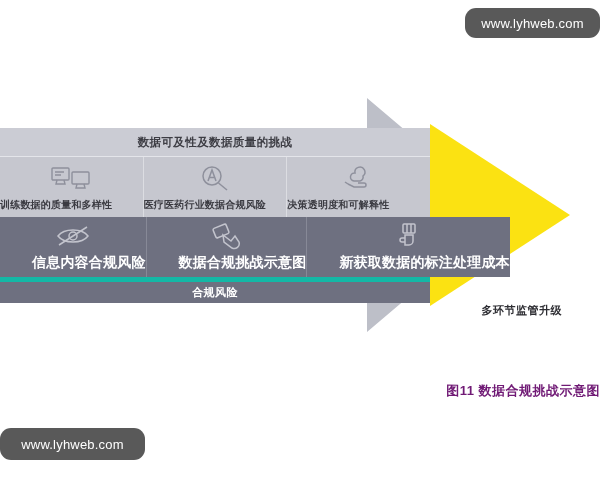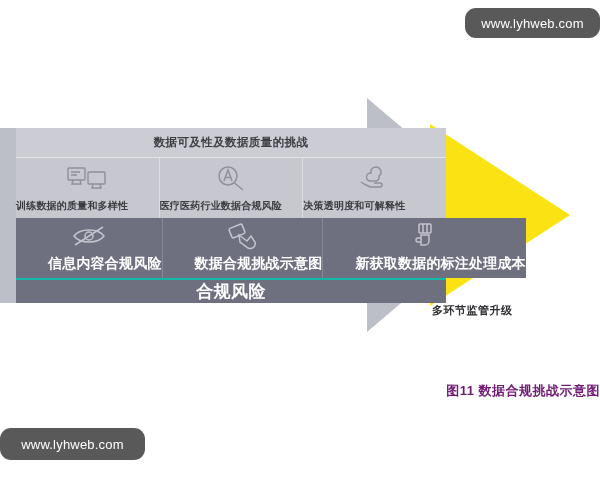--- a/index.html
+++ b/index.html
@@ -60,21 +60,20 @@
 
   
   #stack {
     position: absolute;
     left: 0;
     top: 38px;
     width: 430px;
     height: 175px;
     display: flex;
     flex-direction: column;
-    padding-left: 16px;
   }
 
   .band-title {
     height: 38px;
     background: #cbccd4;
     color: #3d3d44;
     font-size: 11.5px;
     font-weight: bold;
     display: flex;
     align-items: center;
@@ -134,37 +133,37 @@
     align-items: center;
     justify-content: center;
     width: 100%;
   }
   .cell-icon svg { display: block; }
 
   .band-footer {
     height: 32px;
     background: #6e7080;
     color: #ffffff;
-    font-size: 17px;
+    font-size: 11px;
     font-weight: bold;
     display: flex;
     align-items: center;
     justify-content: center;
-    border-top: 2px solid #14b8a6;
+    border-top: 5px solid #14b8a6;
     box-sizing: border-box;
     letter-spacing: .4px;
   }
 
   
   #arrow-label {
     position: absolute;
     left: 432px;
     top: 213px;
     width: 130px;
-    text-align: left;
+    text-align: right;
     color: #2e2e33;
     font-size: 11px;
     font-weight: bold;
     letter-spacing: .5px;
     pointer-events: none;
   }
 
   
   #caption {
     position: absolute;

